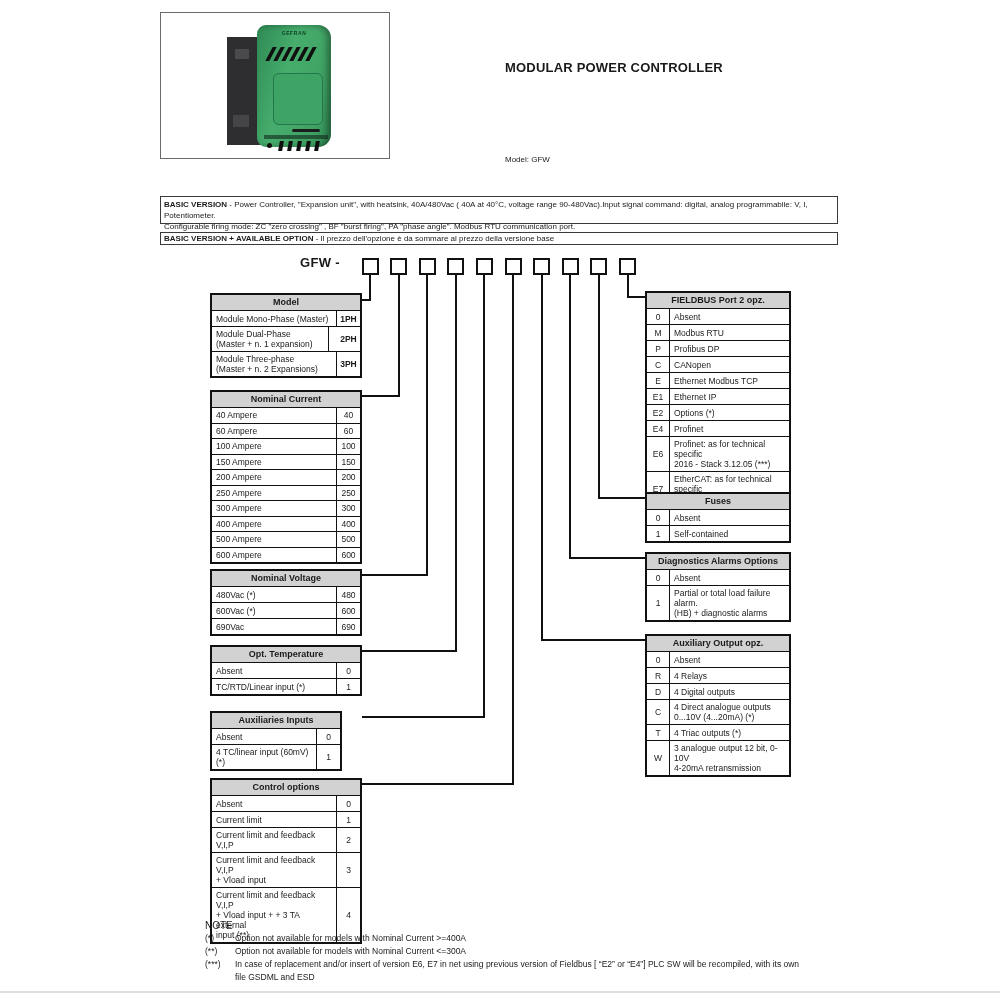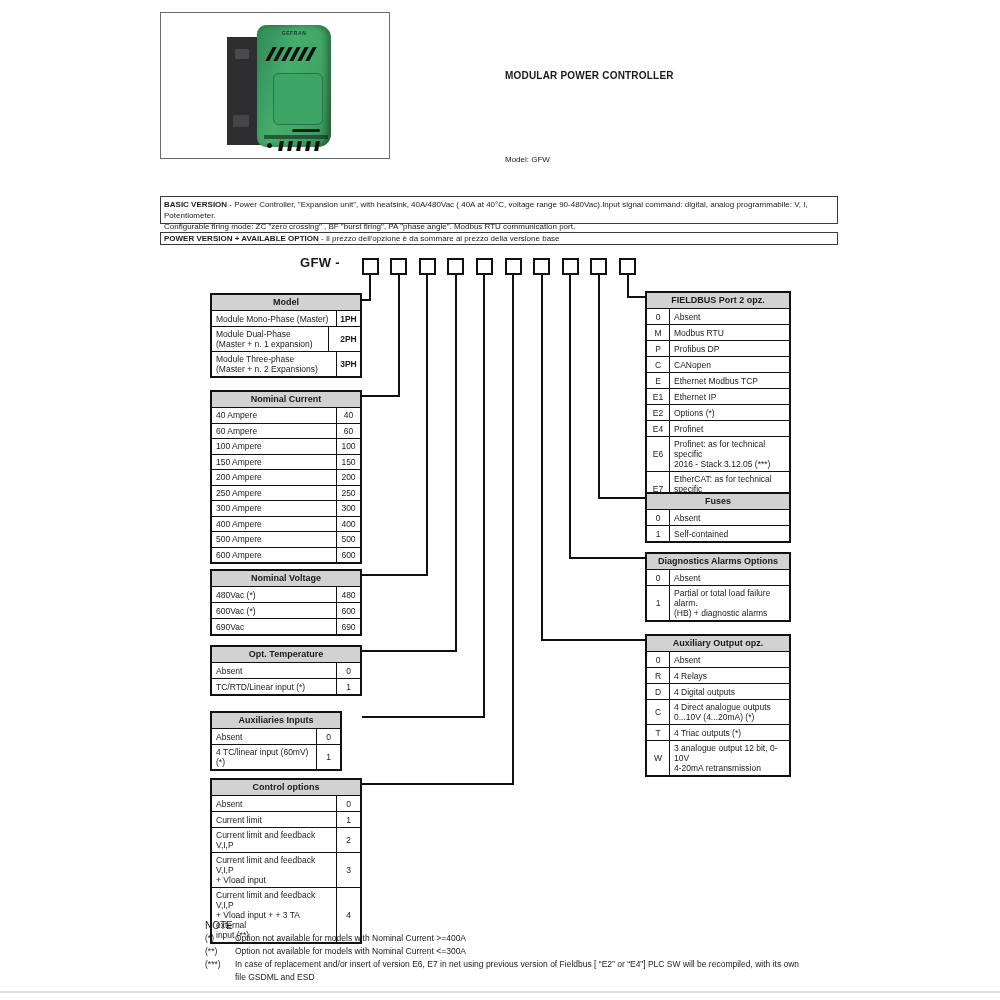--- a/index.html
+++ b/index.html
@@ -23,21 +23,21 @@
   .vents-top { position:absolute; left:108px; top:34px; width:54px; height:15px; display:flex; gap:4px; }
   .vents-top i { display:block; width:4px; height:14px; background:#101010; transform:skewX(-28deg); }
   .device-screen { position:absolute; left:112px; top:60px; width:48px; height:50px;
     background:#3da465; border:1px solid #26754a; border-radius:6px; }
   .device-slot { position:absolute; left:131px; top:116px; width:28px; height:3px; background:#1c1c1c; border-radius:2px; }
   .device-strip { position:absolute; left:103px; top:122px; width:64px; height:4px; background:rgba(16,38,26,0.6); }
   .vents-bottom { position:absolute; left:118px; top:128px; width:46px; height:11px; display:flex; gap:5px; }
   .vents-bottom i { display:block; width:4px; height:10px; background:#0e0e0e; transform:skewX(-10deg); }
   .device-dot { position:absolute; left:106px; top:130px; width:5px; height:5px; border-radius:50%; background:#111; }
 
-  .doc-title { left:505px; top:70px; font-size:10px; font-weight:bold; letter-spacing:0.2px; }
+  .doc-title { left:505px; top:60px; font-size:13px; font-weight:bold; letter-spacing:0.2px; }
   .model-label { left:505px; top:155px; font-size:8px; }
 
   .banner { left:160px; width:678px; border:1px solid #3a3a3a; box-sizing:border-box;
     font-size:8px; line-height:11px; padding:2px 3px; }
   .banner1 { top:196px; height:28px; }
   .banner2 { top:232px; height:13px; padding-top:1px; line-height:10px; }
   .banner .b { font-weight:bold; }
 
   .gfw-prefix { left:300px; top:255px; font-size:13px; font-weight:bold; letter-spacing:0.3px; }
 
@@ -98,21 +98,21 @@
 </div>
 
 <div class="abs doc-title">MODULAR POWER CONTROLLER</div>
 <div class="abs model-label">Model: GFW</div>
 
 <div class="abs banner banner1">
   <div><span class="b">BASIC VERSION</span><span> - Power Controller, "Expansion unit", with heatsink, 40A/480Vac ( 40A at 40°C, voltage range  90-480Vac).Input signal command: digital, analog programmabile: V, I, Potentiometer.</span></div>
   <div>Configurable firing mode:  ZC "zero crossing" , BF "burst firing", PA "phase angle". Modbus RTU communication port.</div>
 </div>
 <div class="abs banner banner2">
-  <span class="b">POWER VERSION + AVAILABLE OPTION</span><span> - Il prezzo dell'opzione è da sommare al prezzo della versione base</span>
+  <span class="b">BASIC VERSION + AVAILABLE OPTION</span><span> - Il prezzo dell'opzione è da sommare al prezzo della versione base</span>
 </div>
 
 <div class="abs gfw-prefix">GFW -</div>
 <div id="code-area">
     <div class="code-box" style="left: 361.5px;"></div>
     <div class="code-box" style="left: 390px;"></div>
     <div class="code-box" style="left: 418.5px;"></div>
     <div class="code-box" style="left: 447px;"></div>
     <div class="code-box" style="left: 475.5px;"></div>
     <div class="code-box" style="left: 504.5px;"></div>

